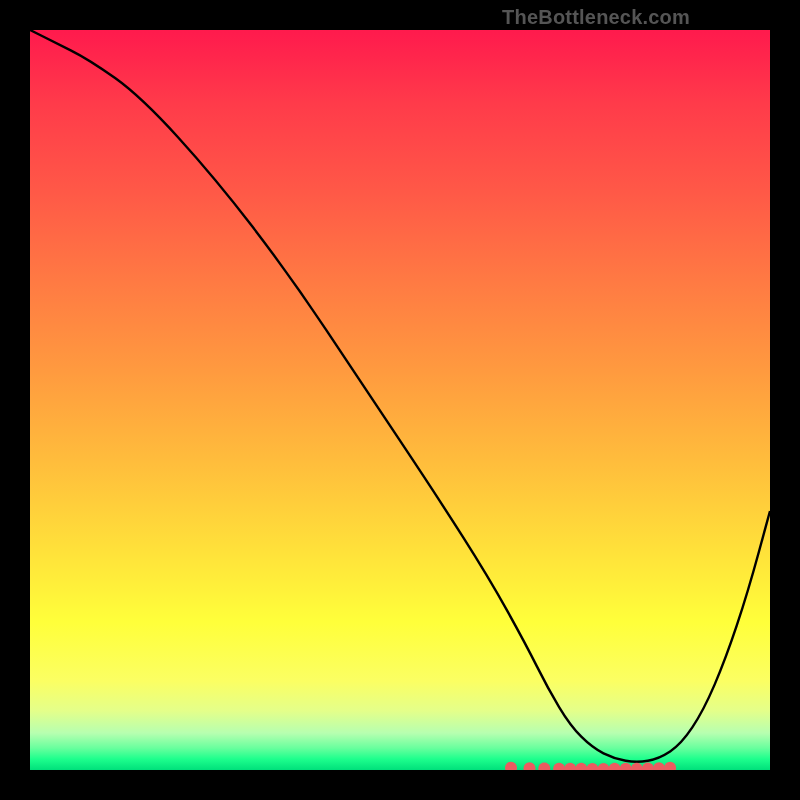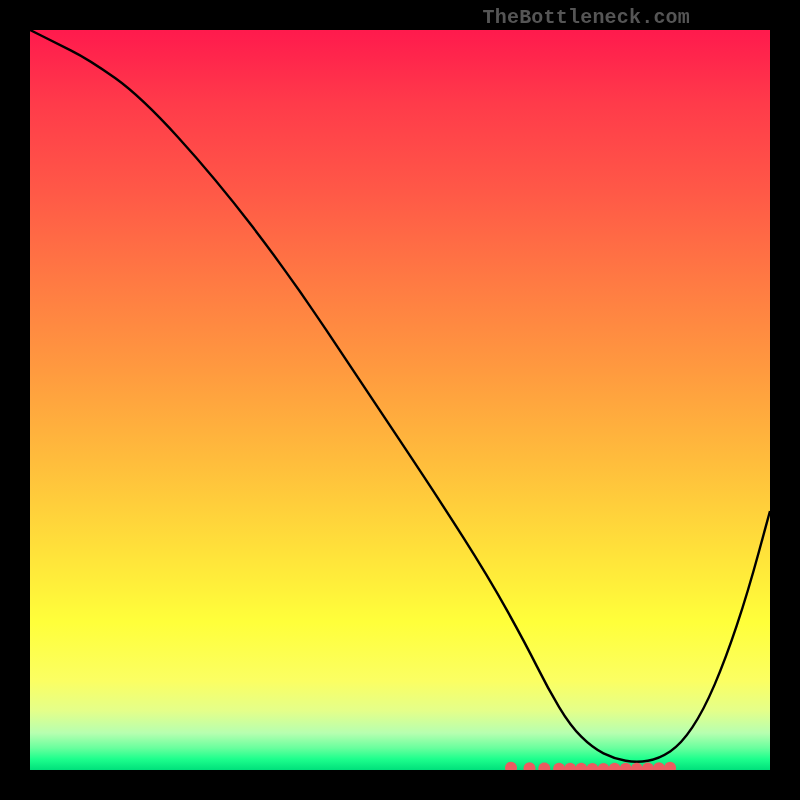--- a/index.html
+++ b/index.html
@@ -9,21 +9,20 @@
     height: 800px;
     background: #000;
     overflow: hidden;
     font-family: Arial, Helvetica, sans-serif;
   }
   .chart-wrap {
     position: relative;
     width: 720px;
     height: 800px;
     background: #000;
-    font-family: Liberation Mono, monospace;
   }
   .plot-area {
     position: absolute;
     left: 30px;
     top: 30px;
     width: 740px;
     height: 740px;
     background: linear-gradient(
       to bottom,
       #ff1a4d 0%,

